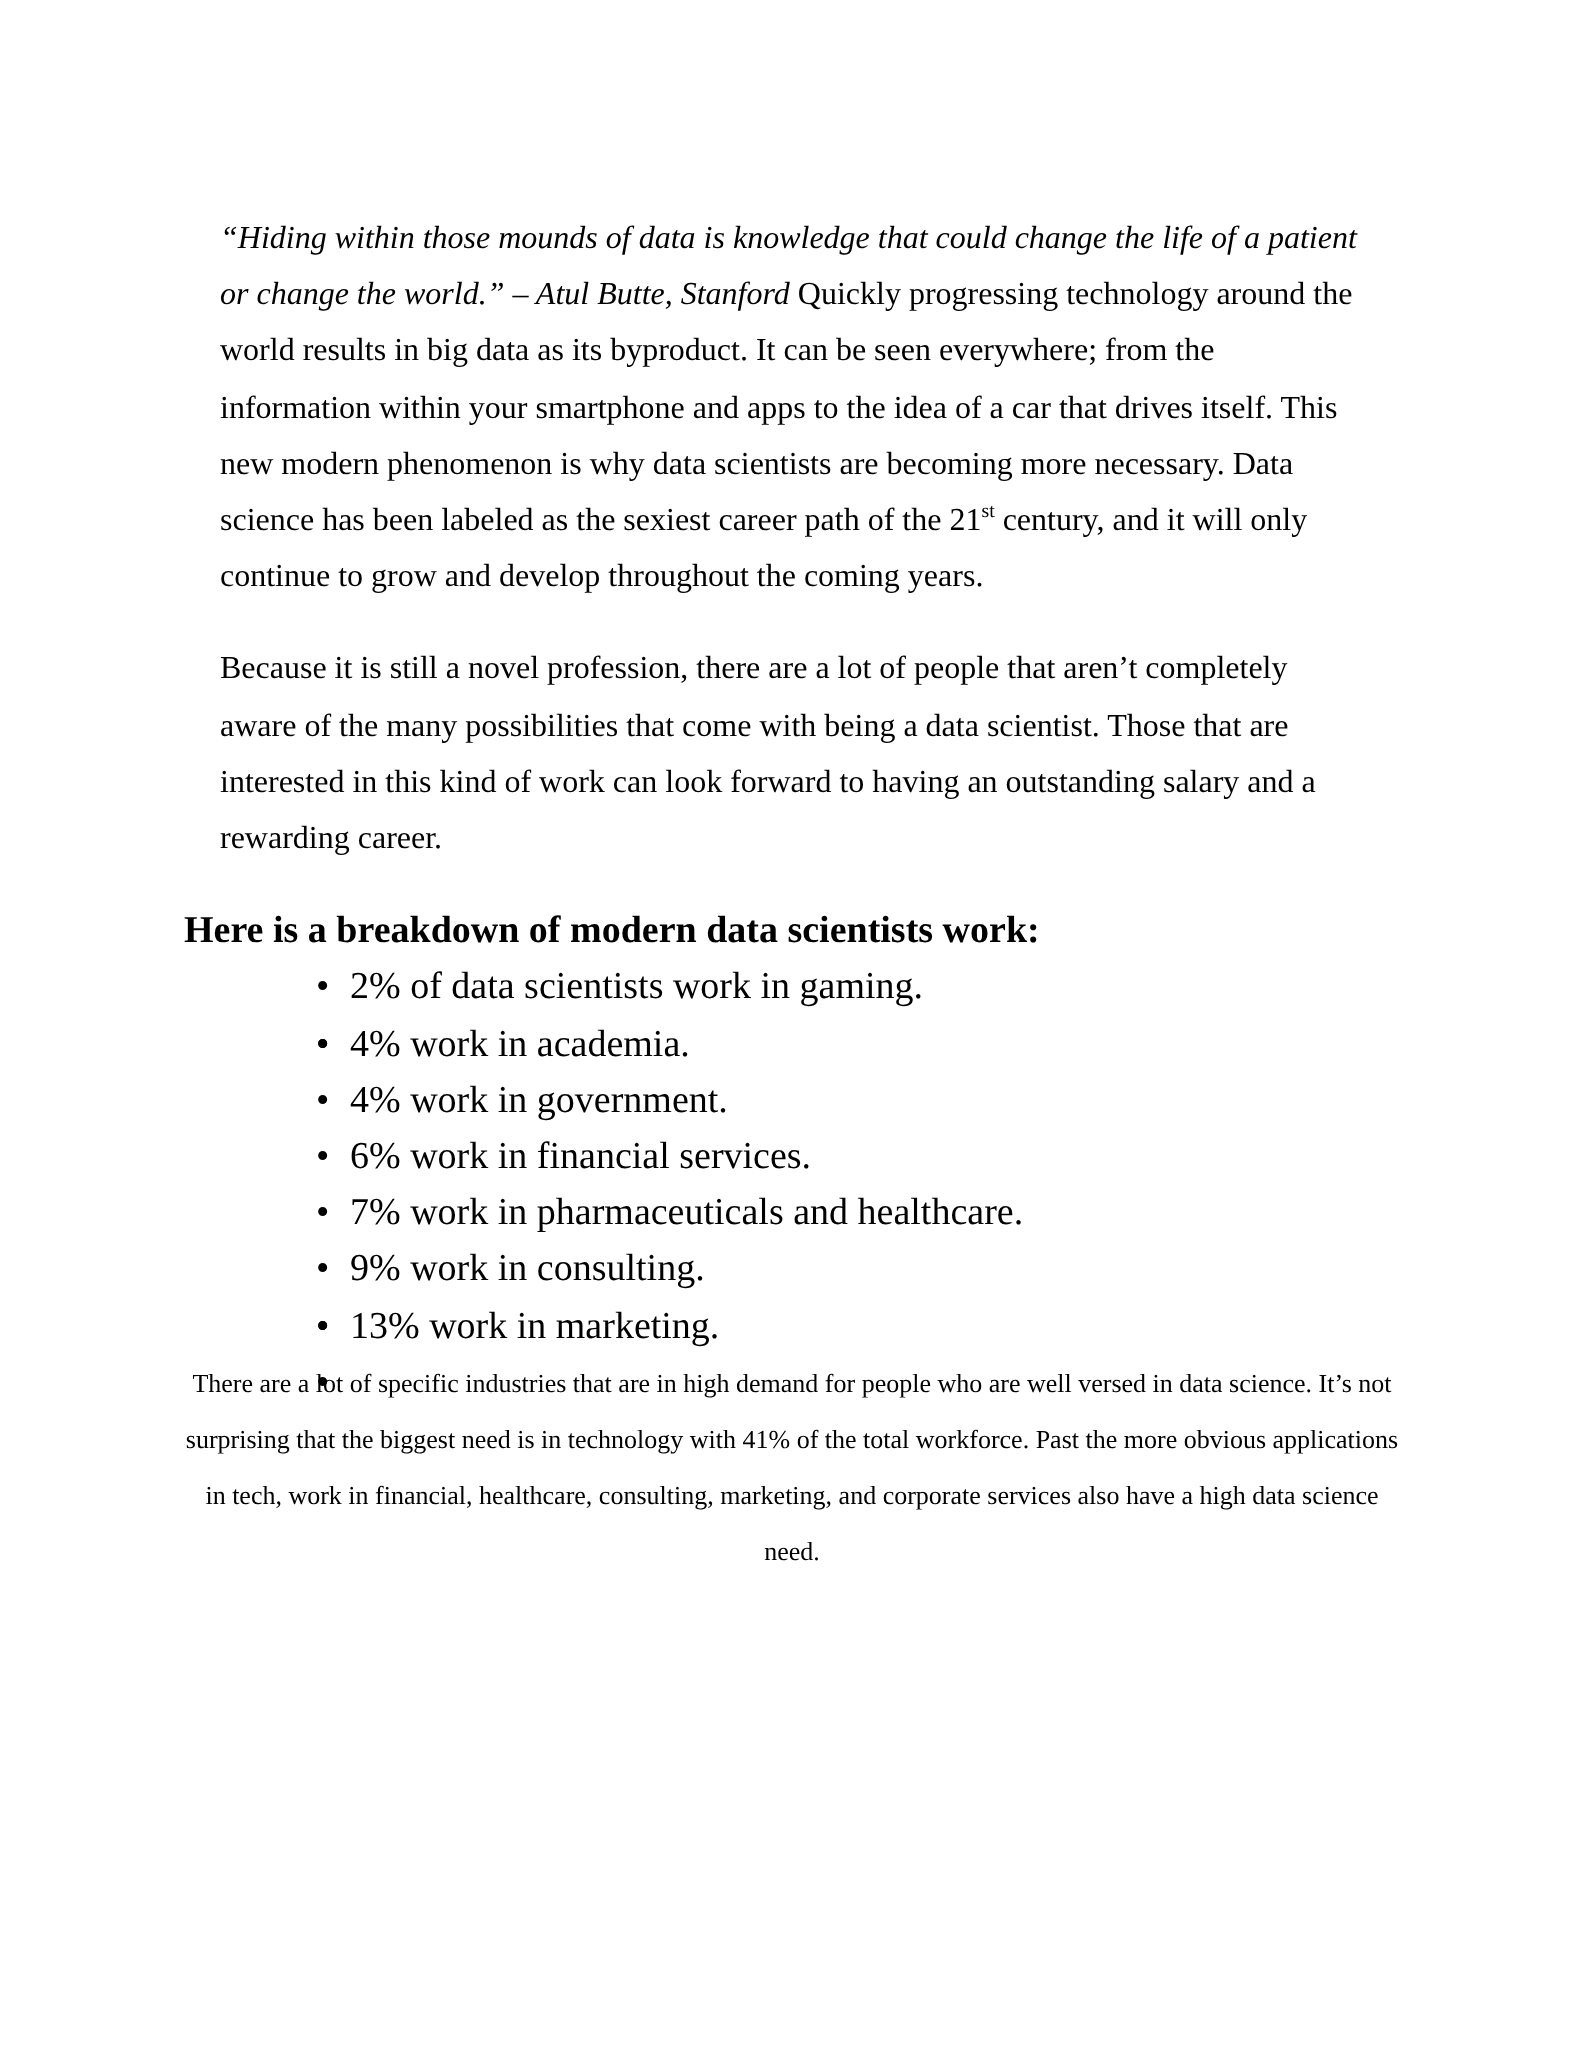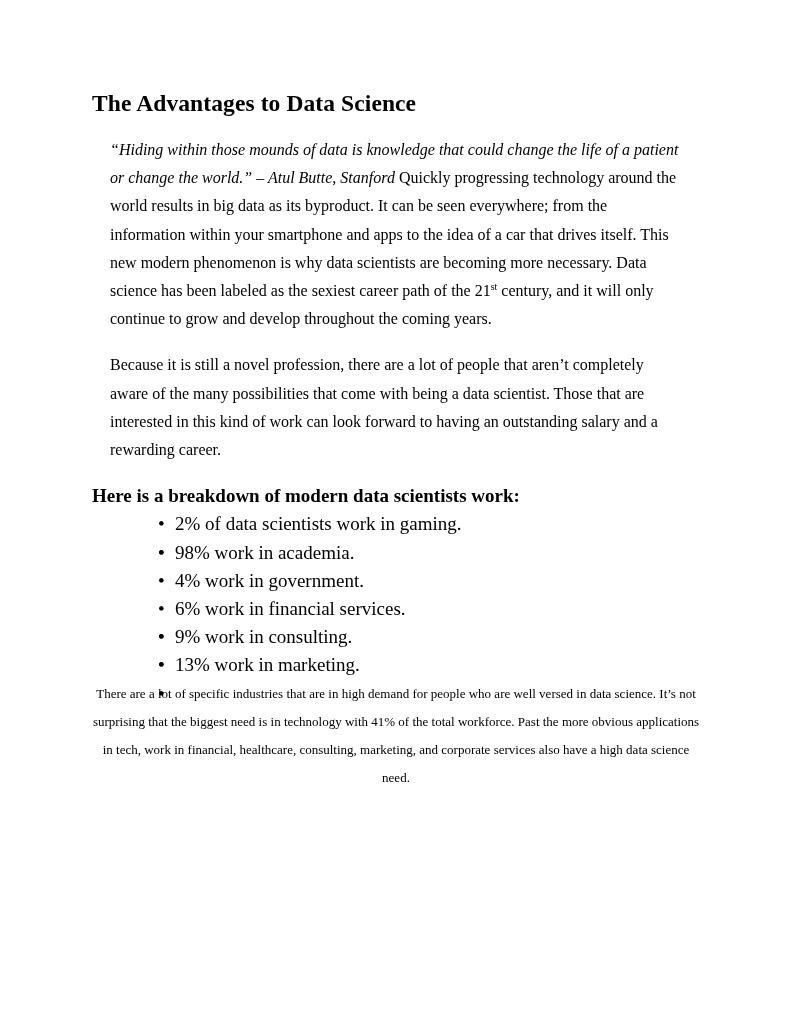--- a/index.html
+++ b/index.html
@@ -86,35 +86,34 @@
     font-size: 13px;
     line-height: 28.2px;
     text-align: center;
   }
 </style>
 </head>
 <body>
 
 <div class="page">
 
-  <h1 class="doc-title">The Advantages to Data Science</h1>
 
   <p class="para"><span class="quote-run">“Hiding within those mounds of data is knowledge that could change the life of a patient or change the world.”</span><span class="attrib-run"> – Atul Butte, Stanford</span><span> Quickly progressing technology around the world results in big data as its byproduct. It can be seen everywhere; from the information within your smartphone and apps to the idea of a car that drives itself. This new modern phenomenon is why data scientists are becoming more necessary. Data science has been labeled as the sexiest career path of the 21</span><sup class="ordinal">st</sup><span> century, and it will only continue to grow and develop throughout the coming years.</span></p>
 
   <p class="para">Because it is still a novel profession, there are a lot of people that aren’t completely aware of the many possibilities that come with being a data scientist. Those that are interested in this kind of work can look forward to having an outstanding salary and a rewarding career.</p>
 
   <p class="lead-in">Here is a breakdown of modern data scientists work:</p>
 
   <ul class="bullet-list">
     <li><span class="marker">•</span><span>2% of data scientists work in gaming.</span></li>
     <li><span class="marker">•</span></li>
-    <li><span class="marker">•</span><span>98% work in academia.</span></li>
+    <li><span class="marker">•</span><span>4% work in academia.</span></li>
     <li><span class="marker">•</span><span>4% work in government.</span></li>
     <li><span class="marker">•</span><span>6% work in financial services.</span></li>
-    <li><span class="marker">•</span></li>
+    <li><span class="marker">•</span><span>7% work in pharmaceuticals and healthcare.</span></li>
     <li><span class="marker">•</span><span>9% work in consulting.</span></li>
     <li><span class="marker">•</span></li>
     <li><span class="marker">•</span><span>13% work in marketing.</span></li>
     <li><span class="marker">•</span></li>
   </ul>
 
   <p class="tail-para">There are a lot of specific industries that are in high demand for people who are well versed in data science. It’s not surprising that the biggest need is in technology with 41% of the total workforce. Past the more obvious applications in tech, work in financial, healthcare, consulting, marketing, and corporate services also have a high data science need.</p>
 
 </div>
 

